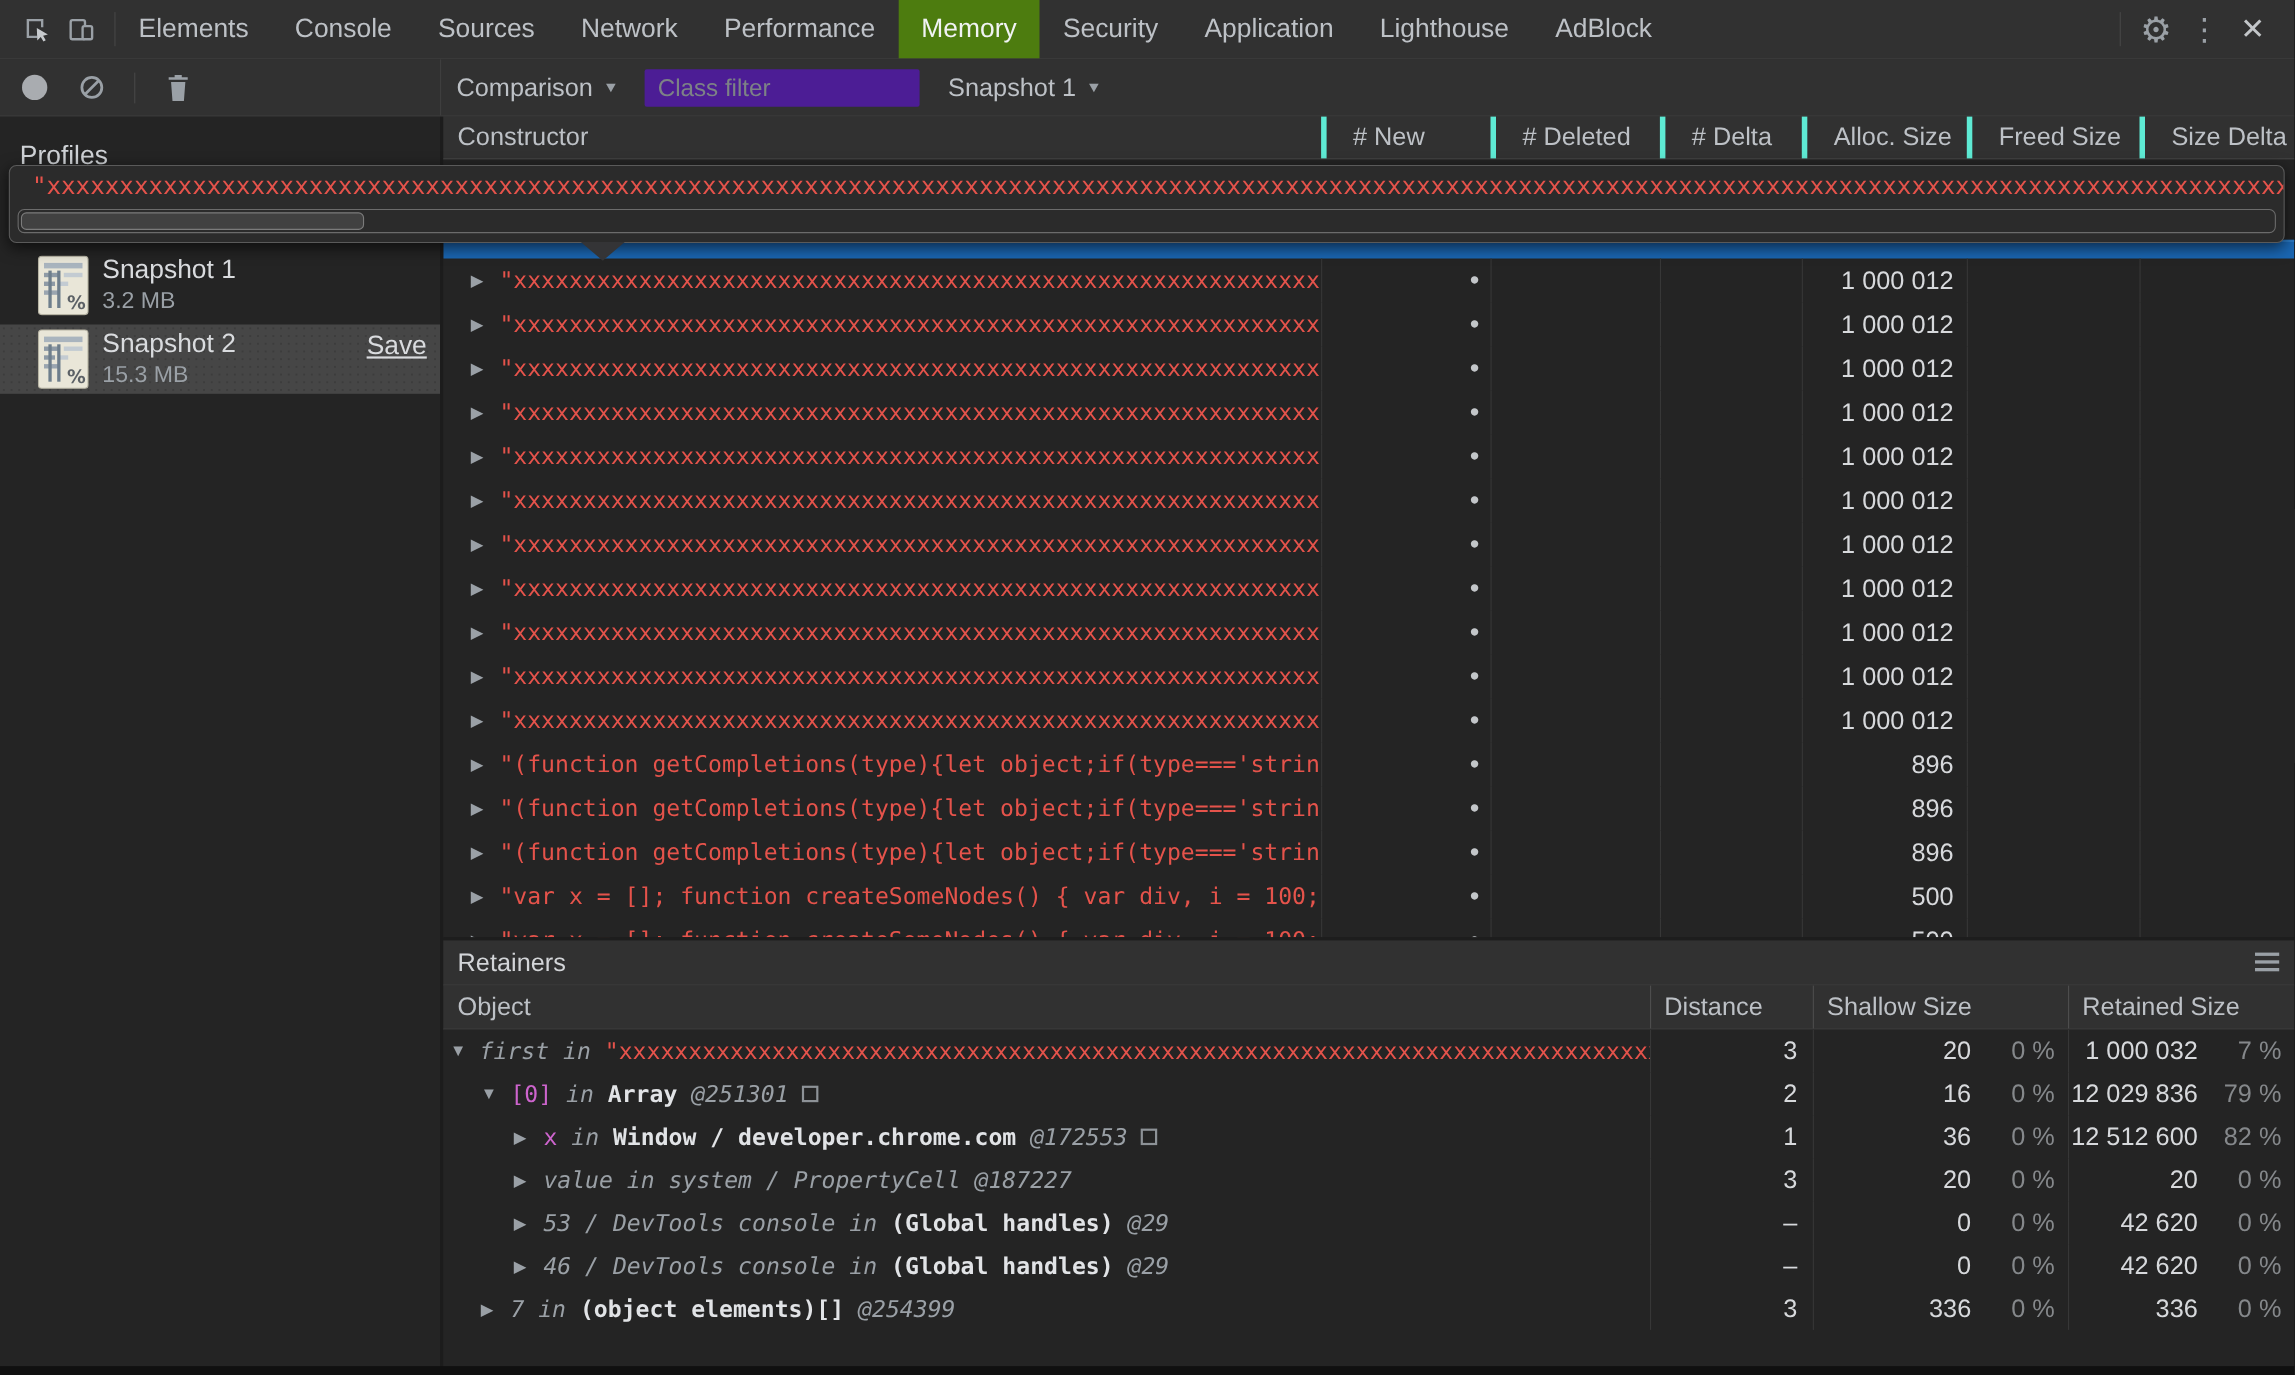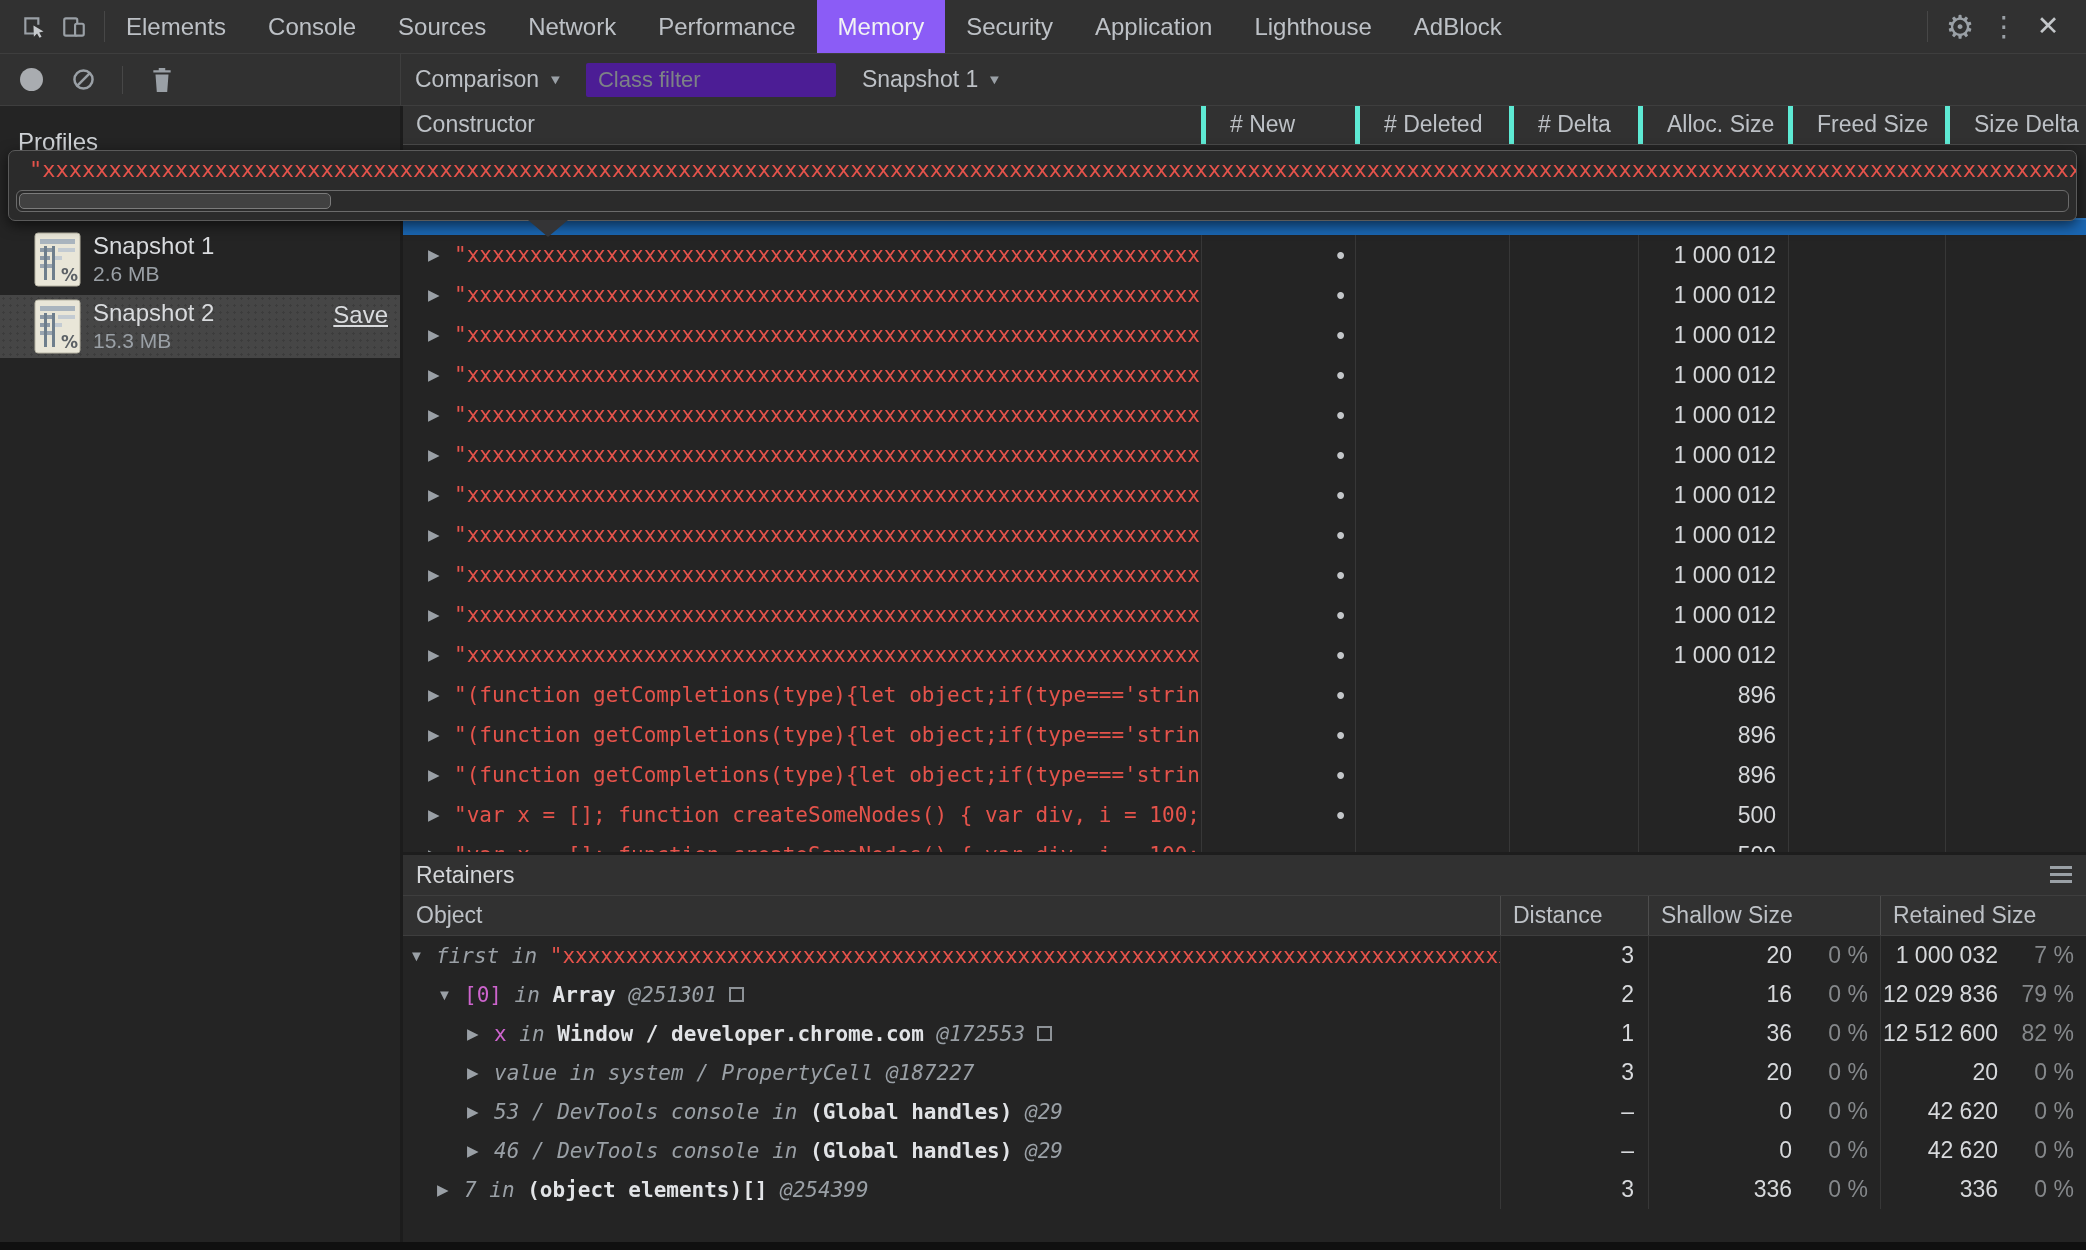--- a/index.html
+++ b/index.html
@@ -8,21 +8,21 @@
   .mono{font-family:"DejaVu Sans Mono",monospace;}
 
   
   .tabbar{position:absolute;left:0;top:0;width:2086px;height:53px;background:#313131;
           border-bottom:1px solid #3e3e3e;display:flex;align-items:stretch;}
   .tb-icons{display:flex;align-items:center;padding:0 10px 0 14px;}
   .tb-icons .icbtn{width:40px;height:40px;display:flex;align-items:center;justify-content:center;}
   .vdiv{width:1px;background:#474747;margin:11px 0;}
   .tabs{display:flex;align-items:stretch;}
   .tab{padding:0 21px;font-size:24px;color:#bdc1c6;display:flex;align-items:center;white-space:nowrap;}
-  .tab.active{background:#8b5cf6;color:#f1f3f4;}
+  .tab.active{background:#4d7c0f;color:#f1f3f4;}
   .tb-right{margin-left:auto;display:flex;align-items:center;padding-right:16px;}
   .tb-right .icbtn{width:44px;height:44px;display:flex;align-items:center;justify-content:center;color:#9aa0a6;}
   .gear-g{font-size:32px;line-height:1;}
   .kebab-g{font-size:28px;line-height:1;}
   .close-g{font-size:27px;line-height:1;color:#c3c6c9;}
 
   
   .toolbar{position:absolute;left:0;top:54px;width:2086px;height:51px;background:#313131;border-bottom:1px solid #3e3e3e;}
   .tool-left{position:absolute;left:0;top:0;bottom:0;width:400px;display:flex;align-items:center;}
   .tool-right{position:absolute;left:400px;right:0;top:0;bottom:0;border-left:1px solid #3e3e3e;
@@ -197,21 +197,21 @@
               <rect x="24" y="16" width="17" height="4" fill="#c3cbd2"></rect>
               <rect x="6" y="24" width="10" height="4" fill="#8e9aa6"></rect>
               <rect x="20" y="24" width="8" height="4" fill="#c3cbd2"></rect>
               <rect x="6" y="32" width="14" height="4" fill="#9aa5b0"></rect>
               <rect x="10" y="14" width="3" height="34" fill="#6e7e8c"></rect>
               <rect x="18" y="14" width="3" height="34" fill="#6e7e8c"></rect>
               <text x="27" y="49" font-size="17" font-weight="bold" fill="#5c6166" font-family="DejaVu Sans,sans-serif">%</text>
             </svg></div>
           <div class="snap-txt">
             <div class="snap-title">Snapshot 1</div>
-            <div class="snap-size">2.6 MB</div>
+            <div class="snap-size">3.2 MB</div>
           </div>
         </div>
         <div class="snap-item selected" style="top: 189px;">
           <div class="snap-ico"><svg width="47" height="55" viewBox="0 0 47 55">
               <rect x="1" y="1" width="45" height="53" rx="3" fill="#e9e6d8" stroke="#b7b4a4"></rect>
               <rect x="6" y="7" width="35" height="5" fill="#a9b4be"></rect>
               <rect x="6" y="16" width="14" height="4" fill="#8e9aa6"></rect>
               <rect x="24" y="16" width="17" height="4" fill="#c3cbd2"></rect>
               <rect x="6" y="24" width="10" height="4" fill="#8e9aa6"></rect>
               <rect x="20" y="24" width="8" height="4" fill="#c3cbd2"></rect>

